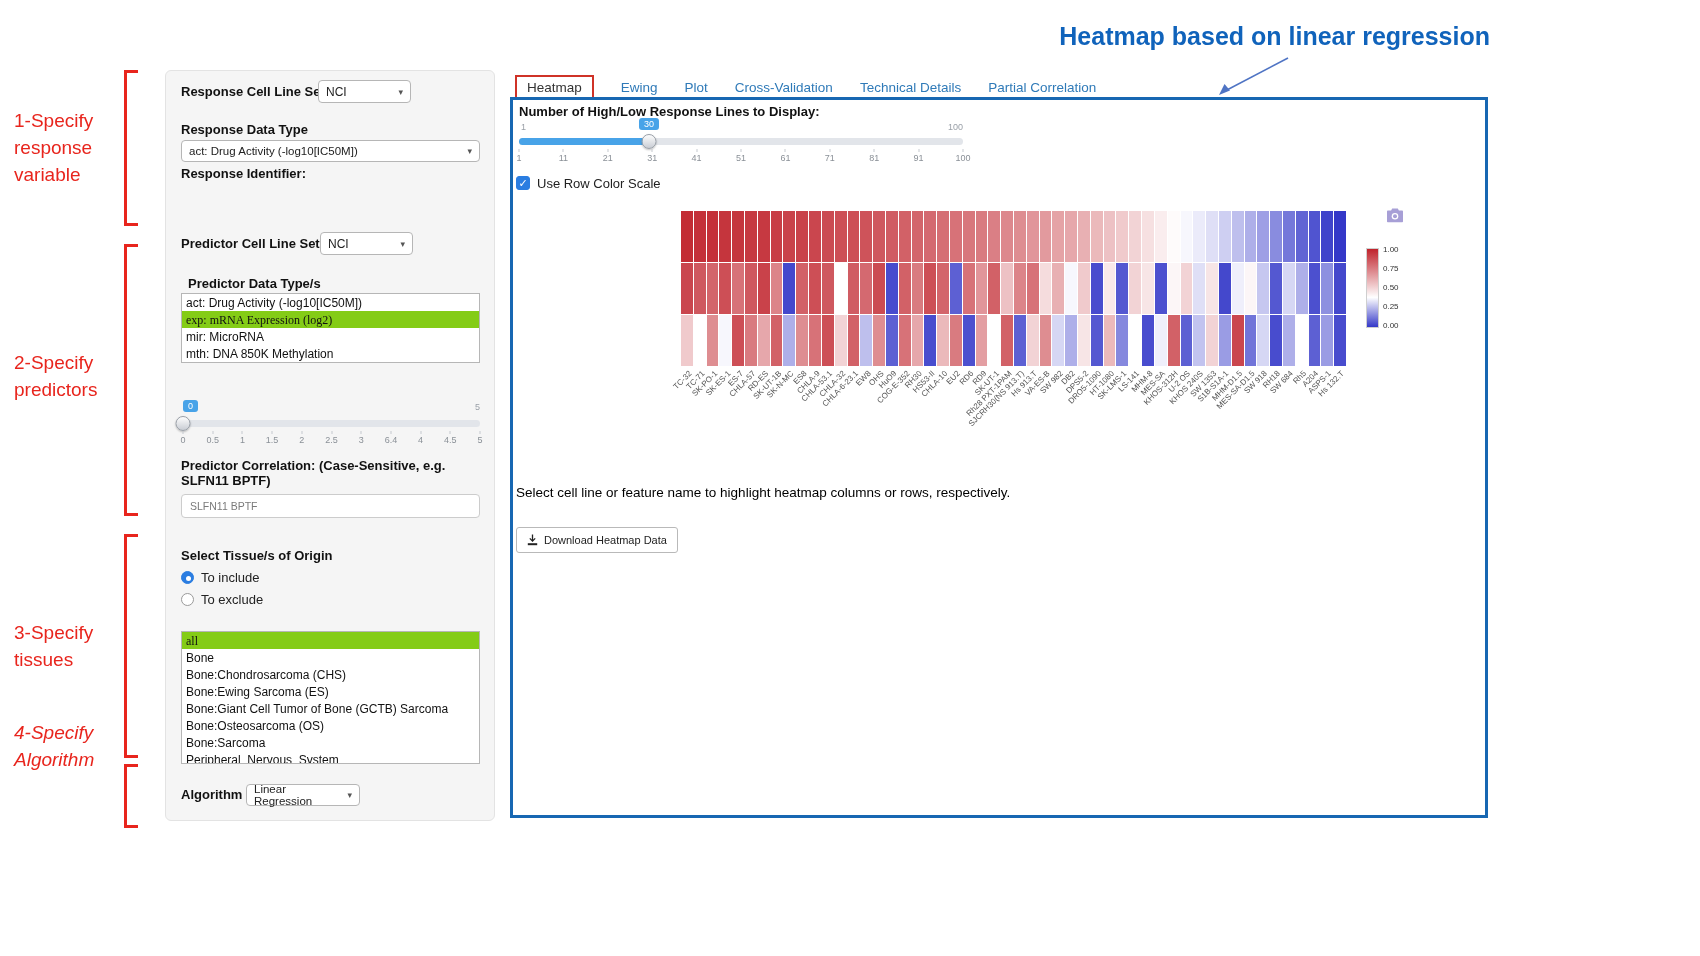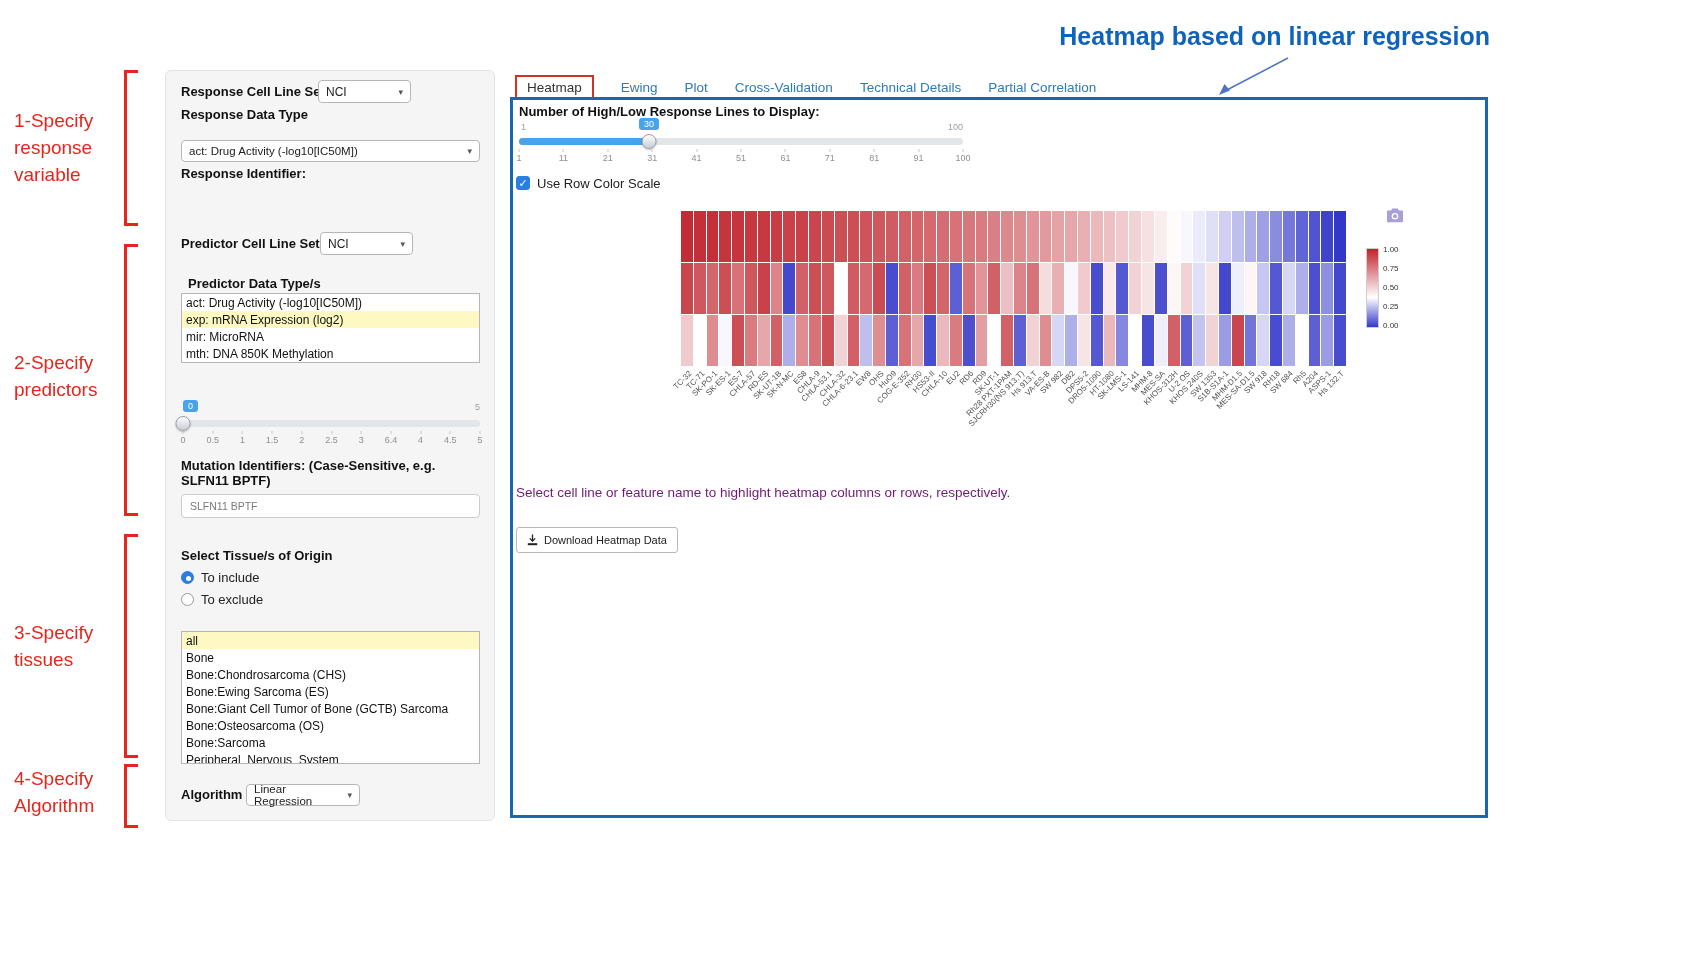--- a/index.html
+++ b/index.html
@@ -18,21 +18,21 @@
   .bracket { position:absolute; left:124px; width:14px; border:3px solid #e8251d; border-right:none; }
 
   .sidebar { position:absolute; left:165px; top:70px; width:330px; height:751px; background:#f5f5f5; border:1px solid #e3e3e3; border-radius:6px; }
 
   .lbl { position:absolute; font-size:13px; font-weight:bold; color:#111; }
   .select { position:absolute; background:#fff; border:1px solid #b6b6b6; border-radius:4px; font-size:12px; color:#222; display:flex; align-items:center; justify-content:space-between; padding:0 7px; cursor:pointer; }
   .select .caret { color:#555; font-size:9px; margin-left:6px; }
   .input { position:absolute; background:#fff; border:1px solid #ccc; border-radius:4px; font-size:10.5px; color:#7a7a7a; padding:0 8px; font-family:"Liberation Sans", sans-serif; }
   .listbox { position:absolute; background:#fff; border:1px solid #b6b6b6; font-size:12px; color:#111; overflow:hidden; }
   .listbox .opt { padding:1.5px 4px; white-space:nowrap; height:17px; cursor:pointer; }
-  .listbox .opt.selected { background:#fef9c3; }
+  .listbox .opt.selected { background:#84cc16;font-family:Liberation Serif, serif; }
 
   .radio { position:absolute; display:flex; align-items:center; gap:7px; font-size:13px; color:#222; cursor:pointer; }
   .radio .dot { width:13px; height:13px; border-radius:50%; border:1px solid #9a9a9a; background:#fff; position:relative; flex:0 0 auto; }
   .radio.checked .dot { border-color:#2a7de1; background:#2a7de1; }
   .radio.checked .dot::after { content:""; position:absolute; left:4px; top:4px; width:5px; height:5px; border-radius:50%; background:#fff; }
 
   .checkbox { position:absolute; width:14px; height:14px; border-radius:3px; border:1px solid #b8b8b8; background:#fff; color:#fff; font-size:11px; line-height:13px; text-align:center; cursor:pointer; }
   .checkbox.checked { background:#2a7de1; border-color:#2a7de1; }
   .checkbox.checked::after { content:"✓"; }
   .chk-label { position:absolute; font-size:13px; color:#222; }
@@ -61,21 +61,21 @@
   .hm-collabels { position:absolute; left:681px; top:369px; width:665px; height:100px; }
   .hm-collabel { position:absolute; top:0; width:0; height:0; cursor:pointer; }
   .hm-collabel span { position:absolute; right:0; top:0; transform-origin:100% 0; transform:rotate(-45deg); font-size:8px; color:#555; white-space:nowrap; }
 
   .colorbar { position:absolute; left:1366px; top:248px; width:13px; height:80px; border:1px solid #cfcfcf; }
   .cb-ticks { position:absolute; left:1383px; top:245px; width:36px; height:92px; }
   .cb-tick { position:absolute; left:0; font-size:8px; color:#333; }
 
   .camera { position:absolute; left:1386px; top:208px; cursor:pointer; }
 
-  .hint { position:absolute; left:516px; top:485px; font-size:13.5px; color:#701a75; }
+  .hint { position:absolute; left:516px; top:485px; font-size:13.5px; color:#000000; }
   .dl-btn { position:absolute; left:516px; top:527px; display:flex; align-items:center; gap:6px; border:1px solid #b9b9b9; border-radius:3px; padding:6px 10px; font-size:11px; color:#222; background:#fff; cursor:pointer; }
 </style>
 </head>
 <body>
 
 <div class="canvas">
 
 
   <div class="main-heading">Heatmap based on linear regression</div>
   <svg style="position:absolute;left:1185px;top:54px;" width="120" height="46">
@@ -86,33 +86,33 @@
   <div class="step-label" style="left:14px;top:108px;">1-Specify
 response
 variable</div>
   <div class="bracket" style="top:70px;height:156px;"></div>
   <div class="step-label" style="left:14px;top:350px;">2-Specify
 predictors</div>
   <div class="bracket" style="top:244px;height:272px;"></div>
   <div class="step-label" style="left:14px;top:620px;">3-Specify
 tissues</div>
   <div class="bracket" style="top:534px;height:224px;"></div>
-  <div class="step-label" style="left:14px;top:766px;">4-Specify
+  <div class="step-label" style="left:14px;top:720px;font-style:italic;">4-Specify
 Algorithm</div>
   <div class="bracket" style="top:764px;height:64px;"></div>
 
   <section class="sidebar"></section>
 
   <div class="lbl" style="left:181px;top:84px;">Response Cell Line Set</div>
   <div class="select" style="left:318px;top:80px;width:93px;height:23px;">
     <span>NCI</span>
     <span class="caret">▾</span>
   </div>
 
-  <div class="lbl" style="left:181px;top:107px;">Response Data Type</div>
+  <div class="lbl" style="left:181px;top:122px;">Response Data Type</div>
   <div class="select" style="left:181px;top:140px;width:299px;height:22px;font-size:11.5px;">
     <span>act: Drug Activity (-log10[IC50M])</span>
     <span class="caret">▾</span>
   </div>
 
   <div class="lbl" style="left:181px;top:166px;">Response Identifier:</div>
 
   <div class="lbl" style="left:181px;top:236px;">Predictor Cell Line Set</div>
   <div class="select" style="left:320px;top:232px;width:93px;height:23px;">
     <span>NCI</span>
@@ -151,21 +151,21 @@
         <span class="sl-tick" style="left: 70%;">6.4</span>
         <div class="sl-tickmark" style="left: 80%;"></div>
         <span class="sl-tick" style="left: 80%;">4</span>
         <div class="sl-tickmark" style="left: 90%;"></div>
         <span class="sl-tick" style="left: 90%;">4.5</span>
         <div class="sl-tickmark" style="left: 100%;"></div>
         <span class="sl-tick" style="left: 100%;">5</span>
       </div>
   </div>
 
-  <div class="lbl" style="left:181px;top:458px;width:300px;">Mutation Identifiers: (Case-Sensitive, e.g. SLFN11 BPTF)</div>
+  <div class="lbl" style="left:181px;top:458px;width:300px;">Predictor Correlation: (Case-Sensitive, e.g. SLFN11 BPTF)</div>
   <input class="input" style="left: 181px; top: 494px; width: 299px; height: 24px;" value="SLFN11 BPTF">
 
   <div class="lbl" style="left:181px;top:548px;">Select Tissue/s of Origin</div>
   <div class="radio checked" style="left:181px;top:570px;">
     <span class="dot"></span>
     <span>To include</span>
   </div>
   <div class="radio" style="left:181px;top:592px;">
     <span class="dot"></span>
     <span>To exclude</span>

